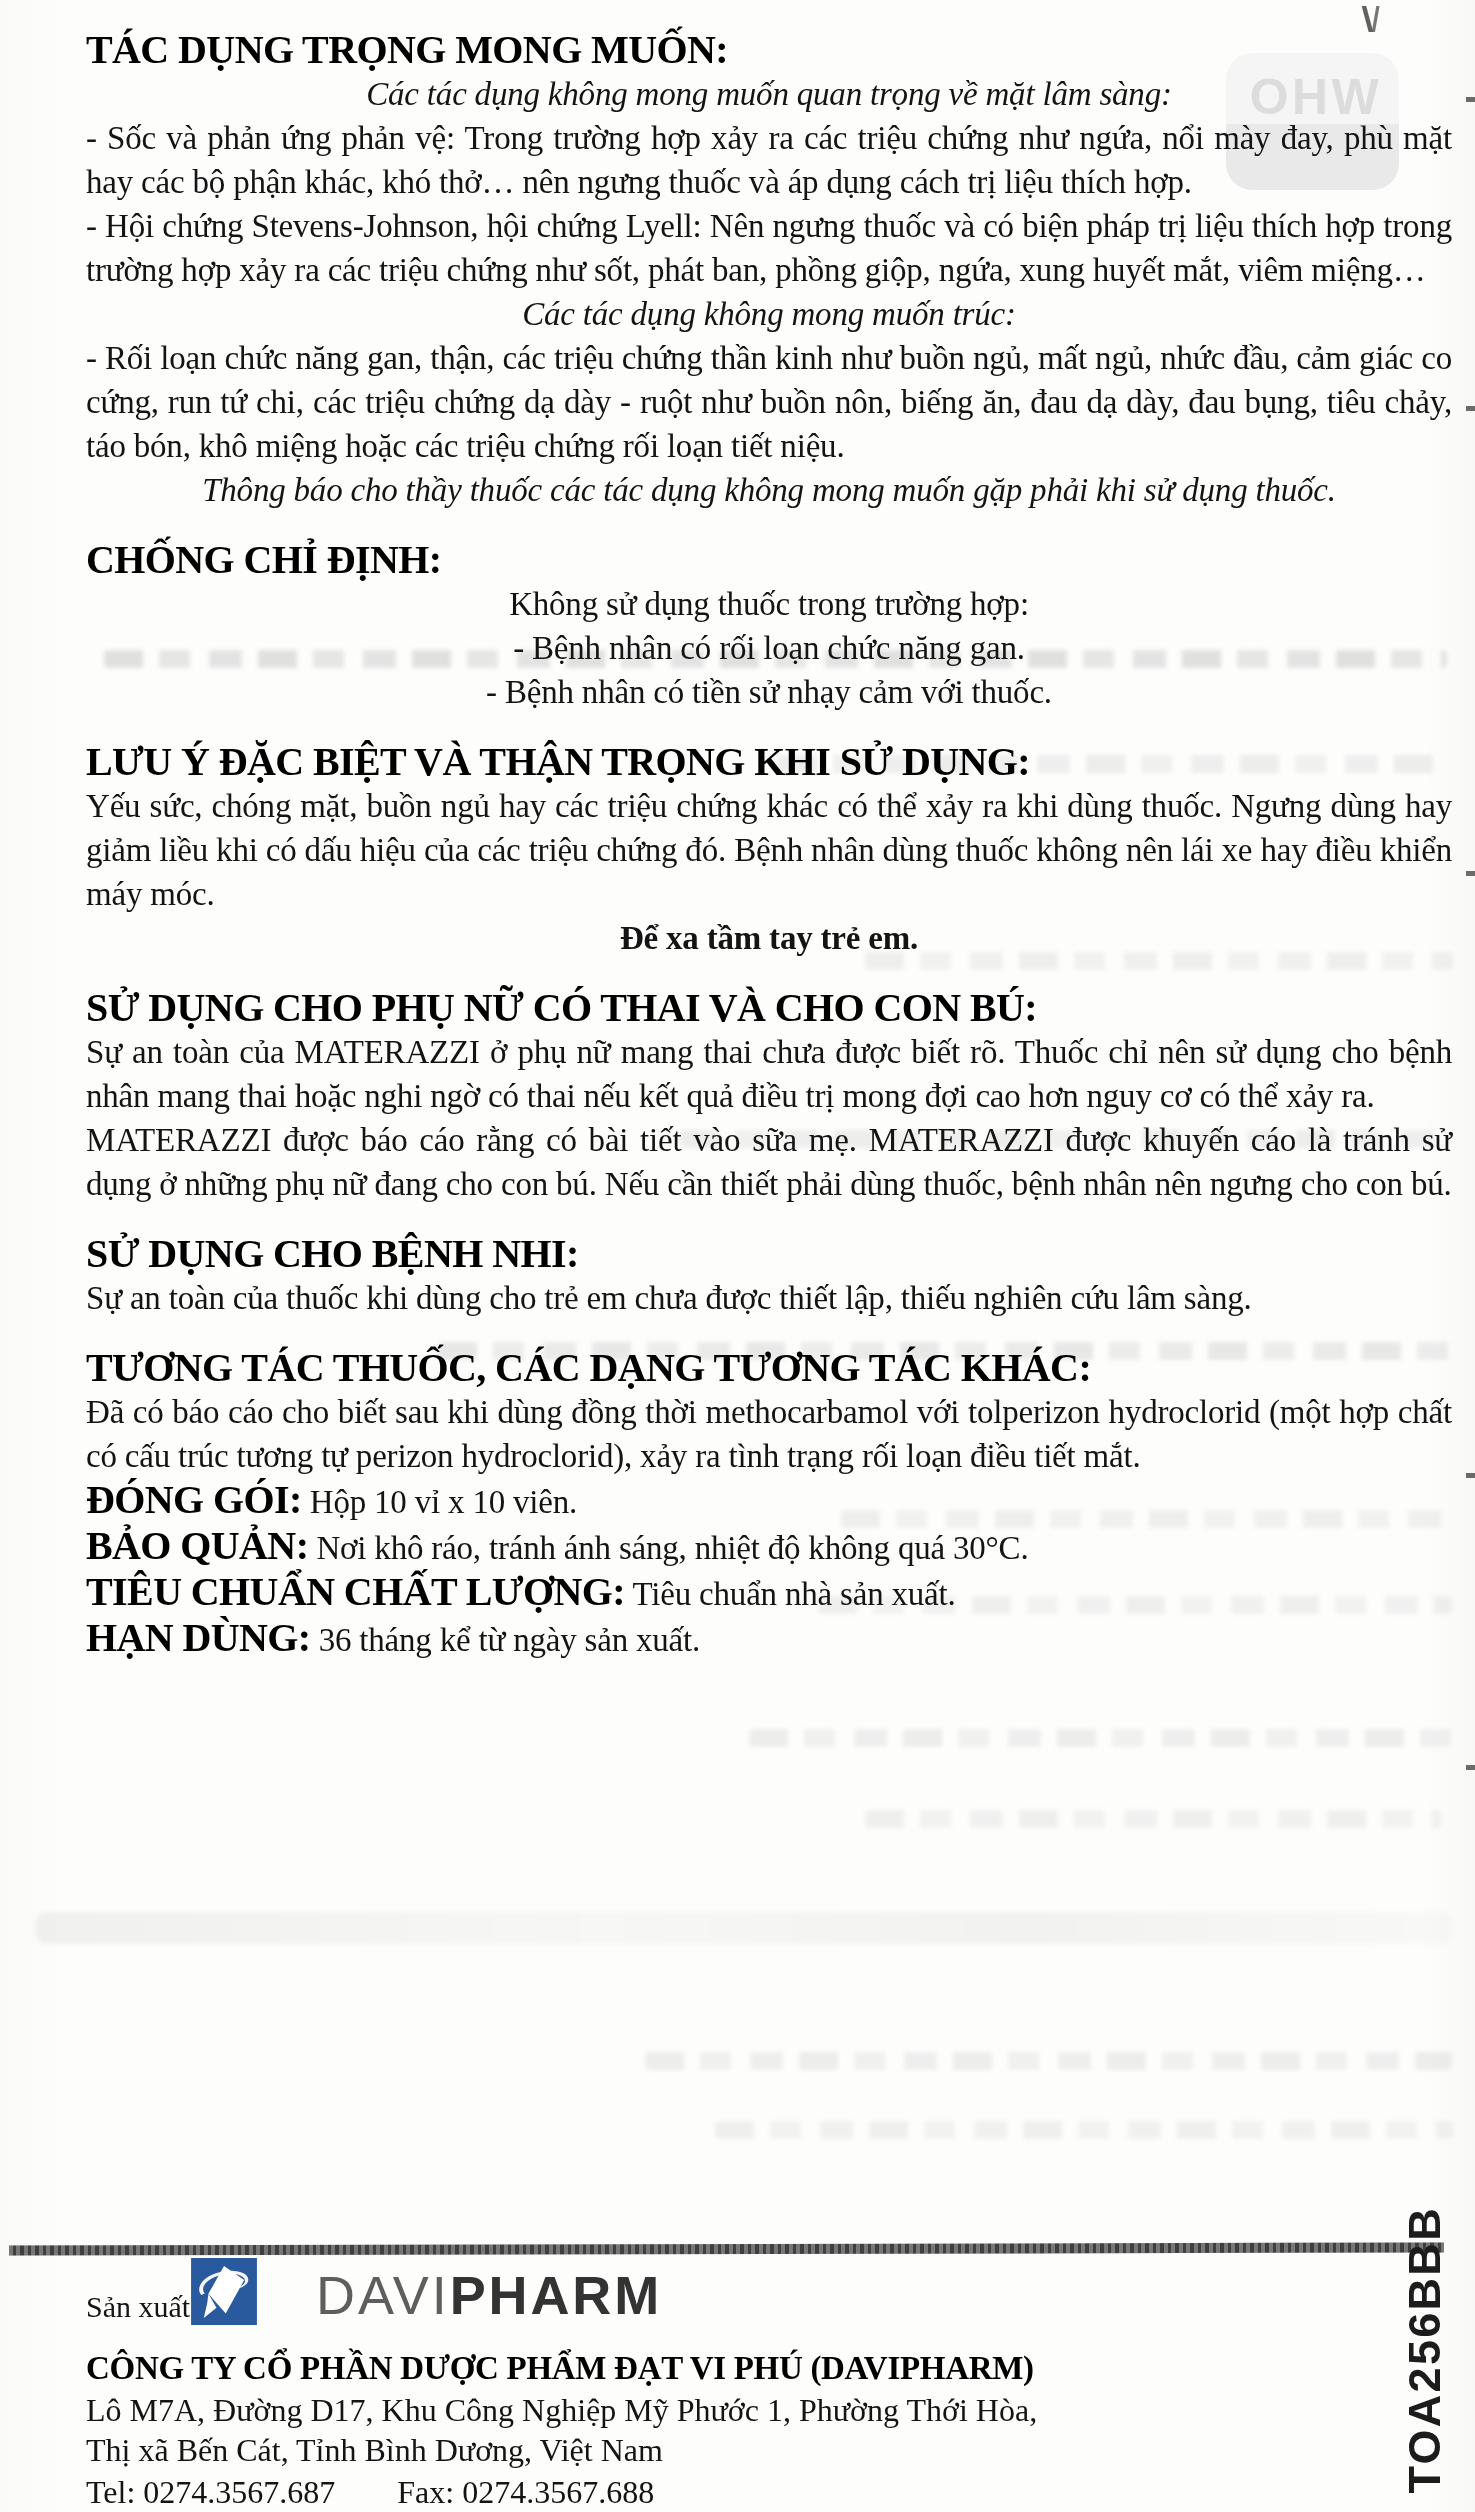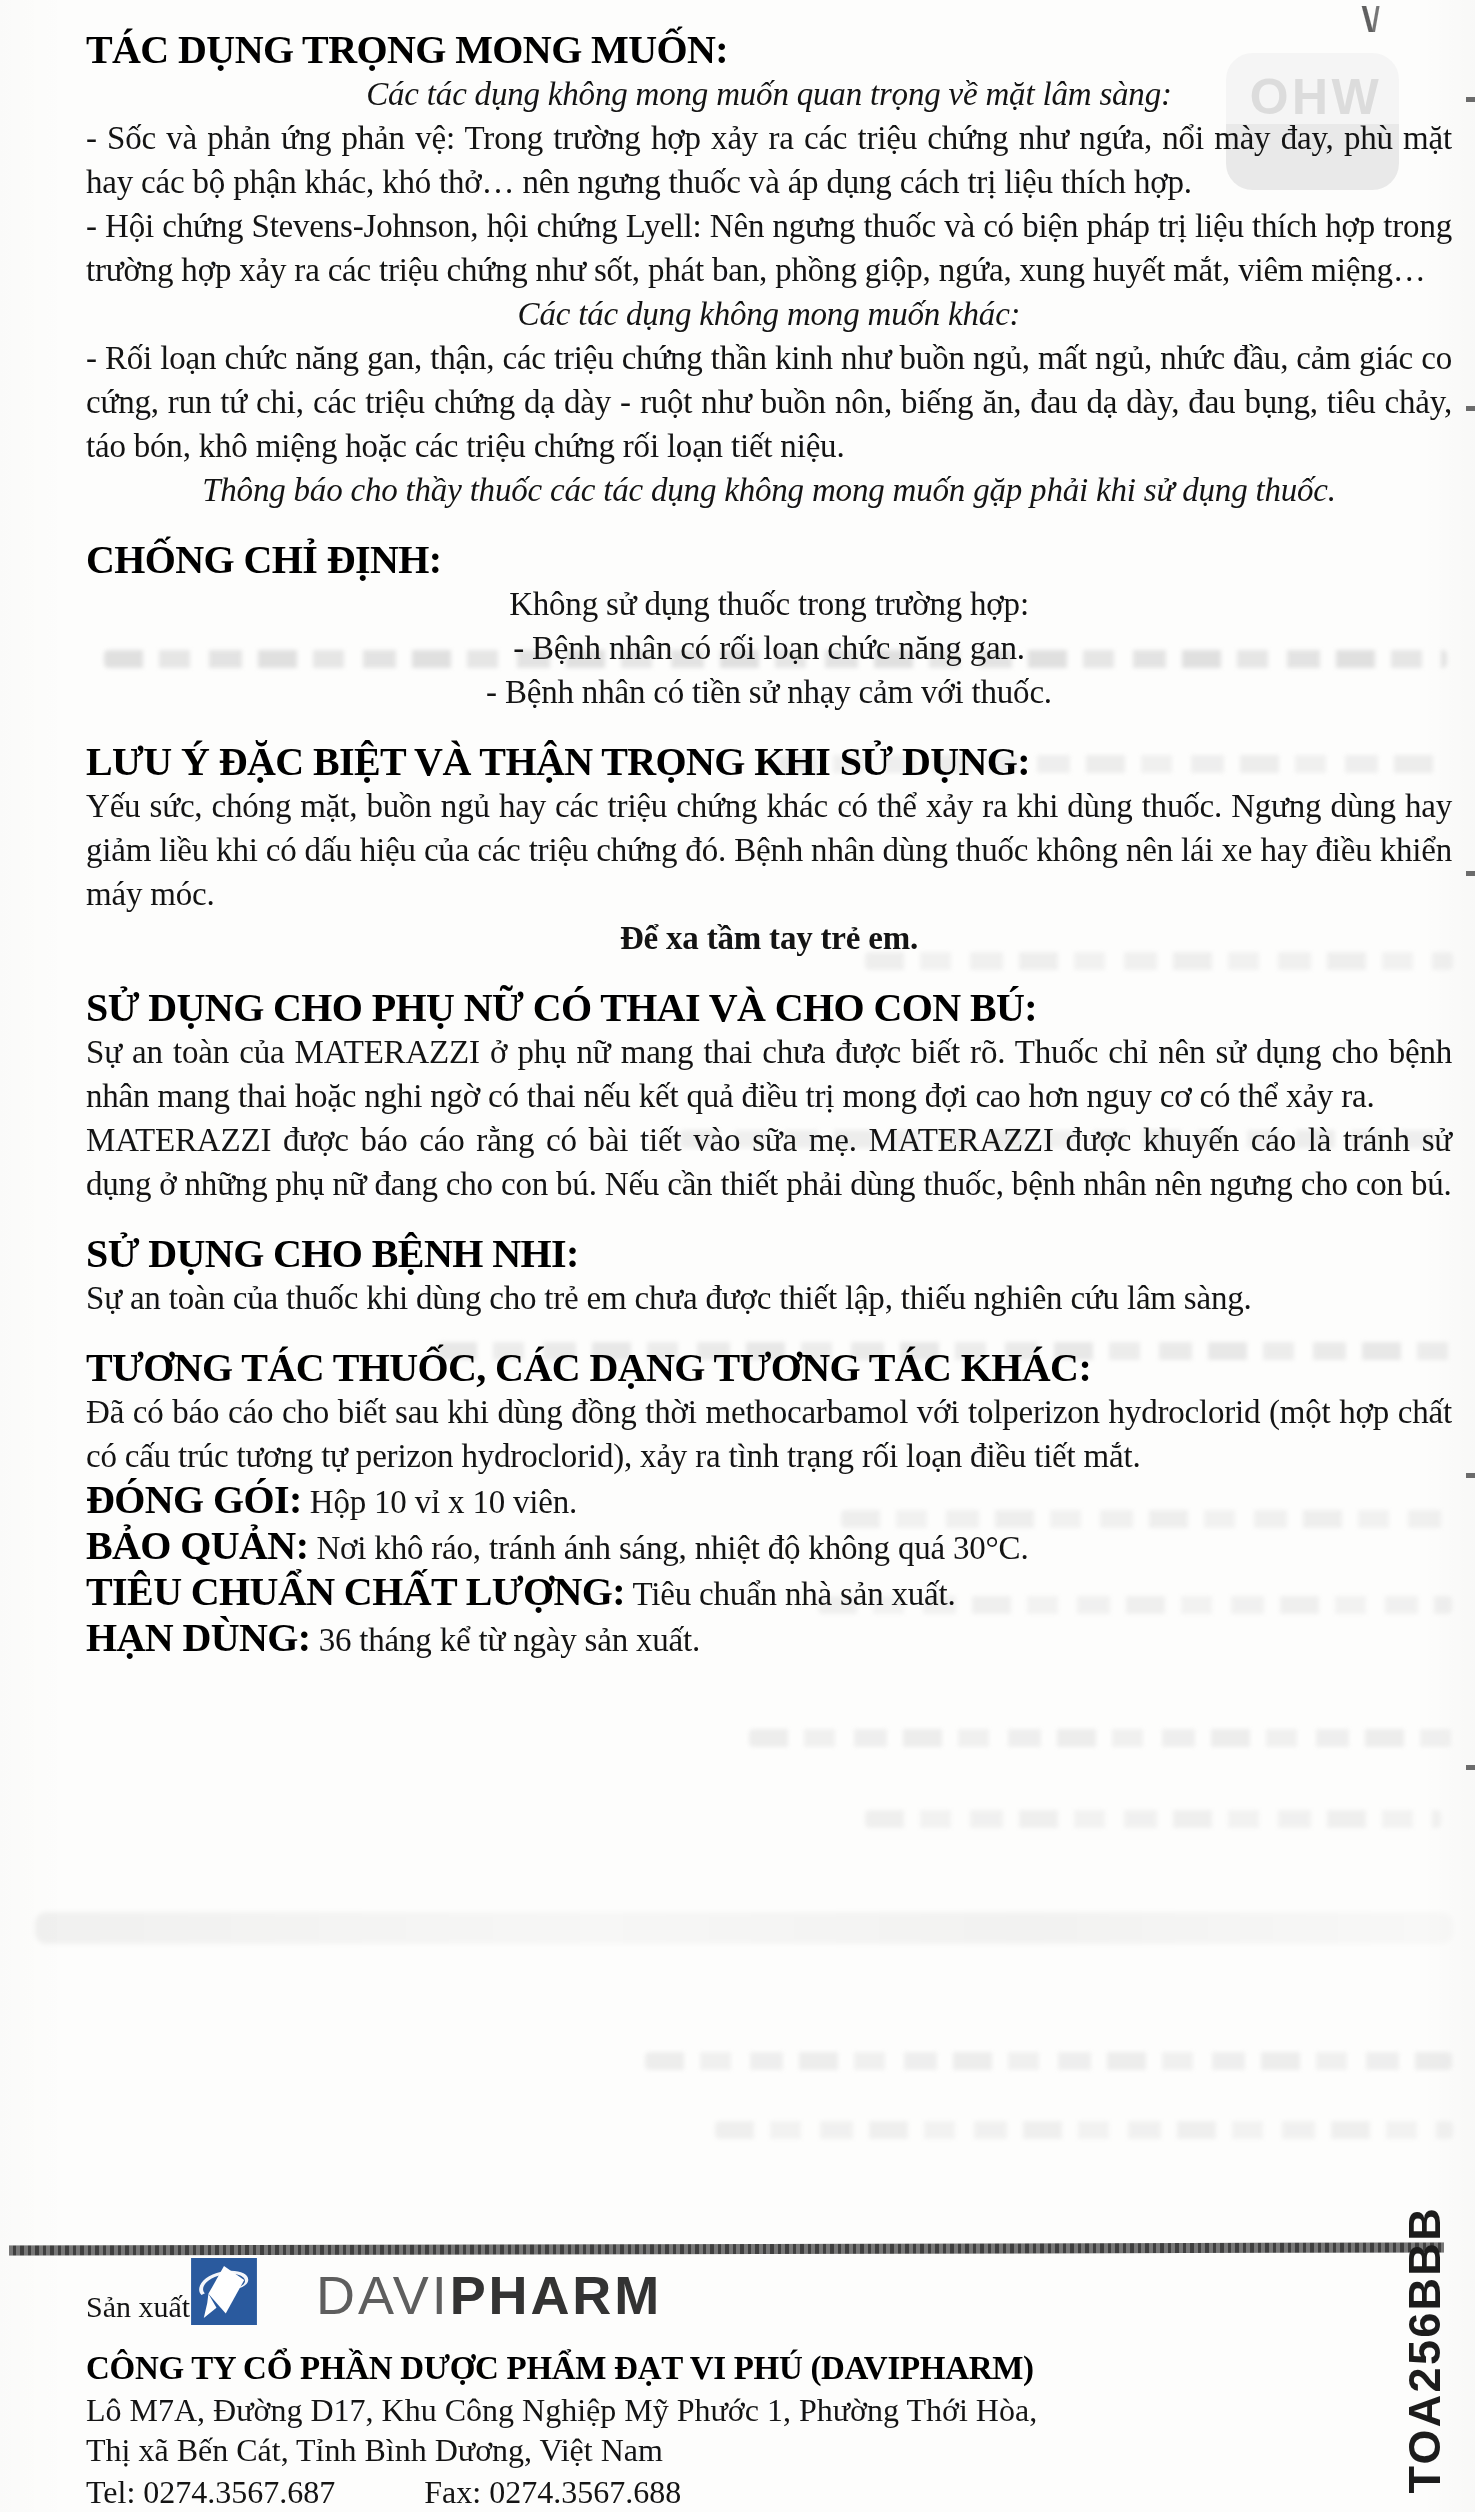--- a/index.html
+++ b/index.html
@@ -115,21 +115,21 @@
     text-align: center;
   }
   .addr1 { position: absolute; left: 86px; top: 2392px; font-size: 32px; white-space: nowrap; }
   .addr2 { position: absolute; left: 86px; top: 2432px; font-size: 32px; white-space: nowrap; }
   .telfax {
     position: absolute;
     left: 86px;
     top: 2474px;
     font-size: 32px;
     display: flex;
-    gap: 89px;
+    gap: 62px;
     white-space: nowrap;
   }
 
   
   .side-code {
     position: absolute;
     left: 1286px;
     top: 2335px;
     width: 271px;
     height: 46px;
@@ -236,21 +236,21 @@
   <div class="edge-tick" style="top:1473px;"></div>
   <div class="edge-tick" style="top:1765px;"></div>
 
   <div class="content">
 
     <section>
       <h2 class="sec-heading first">TÁC DỤNG TRỌNG MONG MUỐN:</h2>
       <p class="italic single">Các tác dụng không mong muốn quan trọng về mặt lâm sàng:</p>
       <p>- Sốc và phản ứng phản vệ: Trong trường hợp xảy ra các triệu chứng như ngứa, nổi mày đay, phù mặt hay các bộ phận khác, khó thở… nên ngưng thuốc và áp dụng cách trị liệu thích hợp.</p>
       <p>- Hội chứng Stevens-Johnson, hội chứng Lyell: Nên ngưng thuốc và có biện pháp trị liệu thích hợp trong trường hợp xảy ra các triệu chứng như sốt, phát ban, phồng giộp, ngứa, xung huyết mắt, viêm miệng…</p>
-      <p class="italic single">Các tác dụng không mong muốn khác:</p>
+      <p class="italic single">Các tác dụng không mong muốn trúc:</p>
       <p>- Rối loạn chức năng gan, thận, các triệu chứng thần kinh như buồn ngủ, mất ngủ, nhức đầu, cảm giác co cứng, run tứ chi, các triệu chứng dạ dày - ruột như buồn nôn, biếng ăn, đau dạ dày, đau bụng, tiêu chảy, táo bón, khô miệng hoặc các triệu chứng rối loạn tiết niệu.</p>
       <p class="italic single">Thông báo cho thầy thuốc các tác dụng không mong muốn gặp phải khi sử dụng thuốc.</p>
     </section>
 
     <section>
       <h2 class="sec-heading">CHỐNG CHỈ ĐỊNH:</h2>
       <p class="single">Không sử dụng thuốc trong trường hợp:</p>
       <p class="single">- Bệnh nhân có rối loạn chức năng gan.</p>
       <p class="single">- Bệnh nhân có tiền sử nhạy cảm với thuốc.</p>
     </section>

